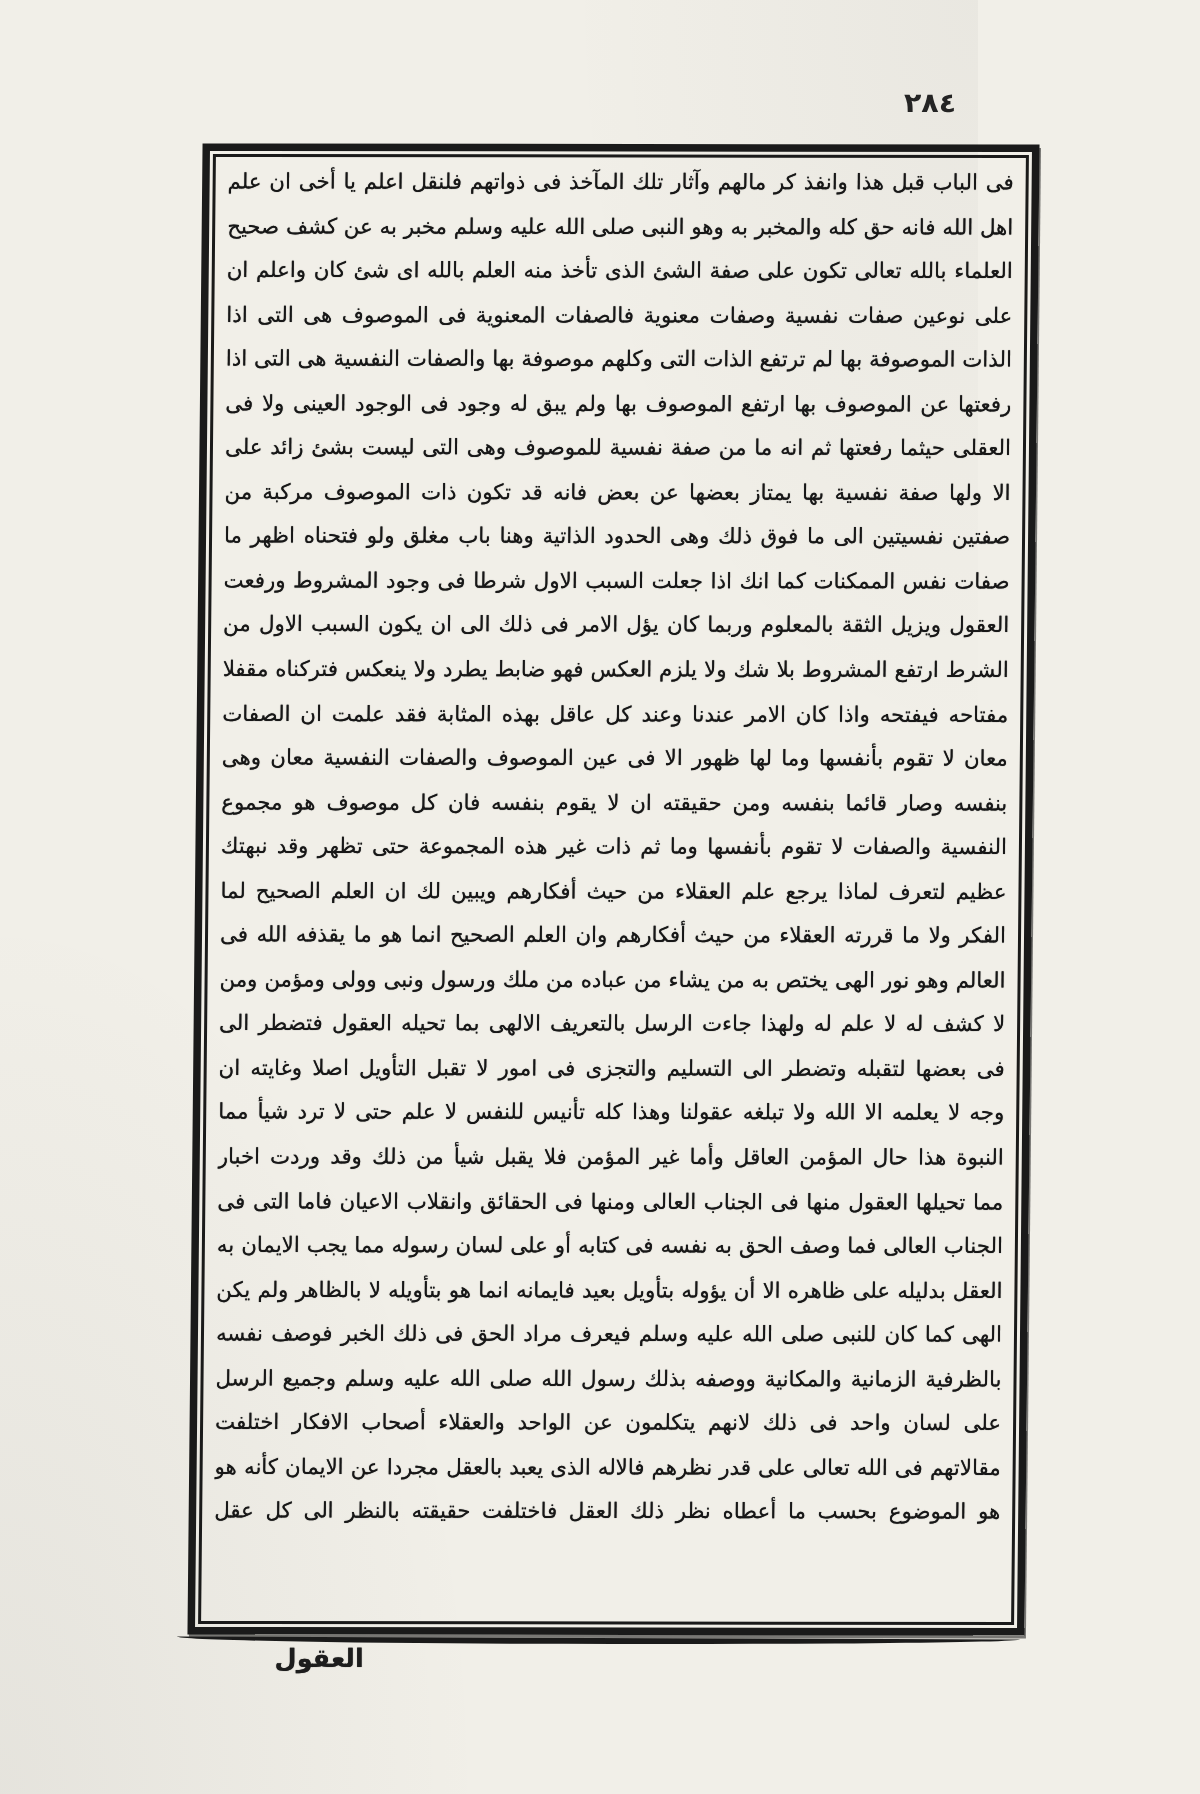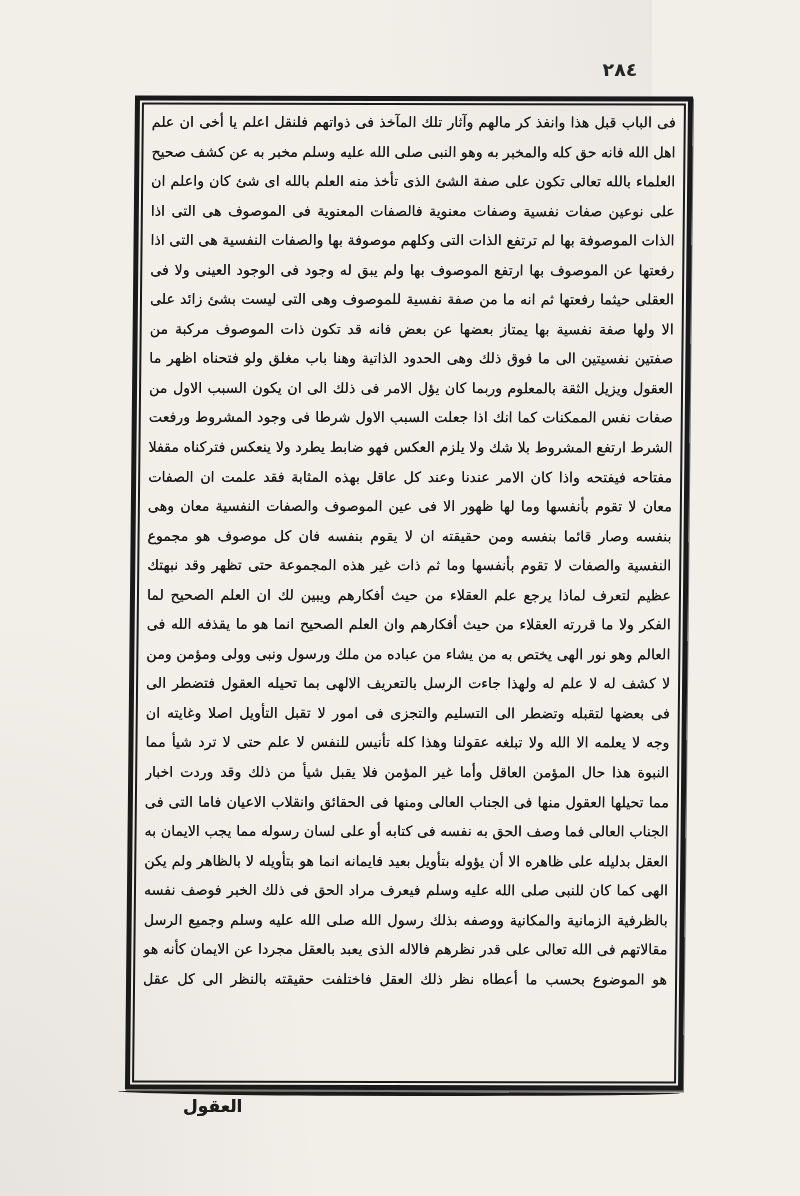--- a/index.html
+++ b/index.html
@@ -78,39 +78,40 @@
       <div class="text-block">
           <div class="text-line">فى الباب قبل هذا وانفذ كر مالهم وآثار تلك المآخذ فى ذواتهم فلنقل اعلم يا أخى ان علم اهل</div>
           <div class="text-line">اهل الله فانه حق كله والمخبر به وهو النبى صلى الله عليه وسلم مخبر به عن كشف صحيح وذوات</div>
           <div class="text-line">العلماء بالله تعالى تكون على صفة الشئ الذى تأخذ منه العلم بالله اى شئ كان واعلم ان الصفات</div>
           <div class="text-line">على نوعين صفات نفسية وصفات معنوية فالصفات المعنوية فى الموصوف هى التى اذا ارتفعت عن</div>
           <div class="text-line">الذات الموصوفة بها لم ترتفع الذات التى وكلهم موصوفة بها والصفات النفسية هى التى اذا</div>
           <div class="text-line">رفعتها عن الموصوف بها ارتفع الموصوف بها ولم يبق له وجود فى الوجود العينى ولا فى الوجود</div>
           <div class="text-line">العقلى حيثما رفعتها ثم انه ما من صفة نفسية للموصوف وهى التى ليست بشئ زائد على ذاته</div>
           <div class="text-line">الا ولها صفة نفسية بها يمتاز بعضها عن بعض فانه قد تكون ذات الموصوف مركبة من</div>
           <div class="text-line">صفتين نفسيتين الى ما فوق ذلك وهى الحدود الذاتية وهنا باب مغلق ولو فتحناه اظهر ما يذهب</div>
+          <div class="text-line">صفات نفس الممكنات كما انك اذا جعلت السبب الاول شرطا فى وجود المشروط ورفعت</div>
           <div class="text-line">العقول ويزيل الثقة بالمعلوم وربما كان يؤل الامر فى ذلك الى ان يكون السبب الاول من</div>
-          <div class="text-line">صفات نفس الممكنات كما انك اذا جعلت السبب الاول شرطا فى وجود المشروط ورفعت</div>
           <div class="text-line">الشرط ارتفع المشروط بلا شك ولا يلزم العكس فهو ضابط يطرد ولا ينعكس فتركناه مقفلا لمن يجد</div>
           <div class="text-line">مفتاحه فيفتحه واذا كان الامر عندنا وعند كل عاقل بهذه المثابة فقد علمت ان الصفات المعنوية</div>
           <div class="text-line">معان لا تقوم بأنفسها وما لها ظهور الا فى عين الموصوف والصفات النفسية معان وهى عين</div>
           <div class="text-line">بنفسه وصار قائما بنفسه ومن حقيقته ان لا يقوم بنفسه فان كل موصوف هو مجموع صفاته</div>
           <div class="text-line">النفسية والصفات لا تقوم بأنفسها وما ثم ذات غير هذه المجموعة حتى تظهر وقد نبهتك على أمر</div>
           <div class="text-line">عظيم لتعرف لماذا يرجع علم العقلاء من حيث أفكارهم ويبين لك ان العلم الصحيح لما يعطيه</div>
           <div class="text-line">الفكر ولا ما قررته العقلاء من حيث أفكارهم وان العلم الصحيح انما هو ما يقذفه الله فى قلب</div>
           <div class="text-line">العالم وهو نور الهى يختص به من يشاء من عباده من ملك ورسول ونبى وولى ومؤمن ومن</div>
           <div class="text-line">لا كشف له لا علم له ولهذا جاءت الرسل بالتعريف الالهى بما تحيله العقول فتضطر الى التأويل</div>
           <div class="text-line">فى بعضها لتقبله وتضطر الى التسليم والتجزى فى امور لا تقبل التأويل اصلا وغايته ان يقول له</div>
           <div class="text-line">وجه لا يعلمه الا الله ولا تبلغه عقولنا وهذا كله تأنيس للنفس لا علم حتى لا ترد شيأ مما جاءت به</div>
           <div class="text-line">النبوة هذا حال المؤمن العاقل وأما غير المؤمن فلا يقبل شيأ من ذلك وقد وردت اخبار كثيرة</div>
           <div class="text-line">مما تحيلها العقول منها فى الجناب العالى ومنها فى الحقائق وانقلاب الاعيان فاما التى فى</div>
           <div class="text-line">الجناب العالى فما وصف الحق به نفسه فى كتابه أو على لسان رسوله مما يجب الايمان به ولا يقبله</div>
           <div class="text-line">العقل بدليله على ظاهره الا أن يؤوله بتأويل بعيد فايمانه انما هو بتأويله لا بالظاهر ولم يكن له كشف</div>
           <div class="text-line">الهى كما كان للنبى صلى الله عليه وسلم فيعرف مراد الحق فى ذلك الخبر فوصف نفسه سبحانه</div>
           <div class="text-line">بالظرفية الزمانية والمكانية ووصفه بذلك رسول الله صلى الله عليه وسلم وجميع الرسل وكلهم</div>
+          <div class="text-line">على لسان واحد فى ذلك لانهم يتكلمون عن الواحد والعقلاء أصحاب الافكار اختلفت</div>
           <div class="text-line">مقالاتهم فى الله تعالى على قدر نظرهم فالاله الذى يعبد بالعقل مجردا عن الايمان كأنه هو بل</div>
           <div class="text-line">هو الموضوع بحسب ما أعطاه نظر ذلك العقل فاختلفت حقيقته بالنظر الى كل عقل وتفاوتت</div>
         </div>
     </div>
   </div>
 
   <div class="catchword">العقول</div>
 
 </div>
 

